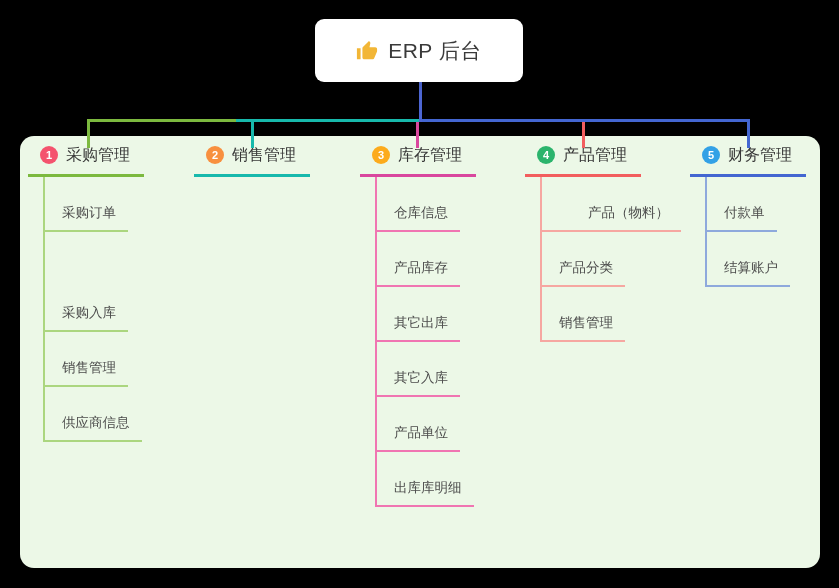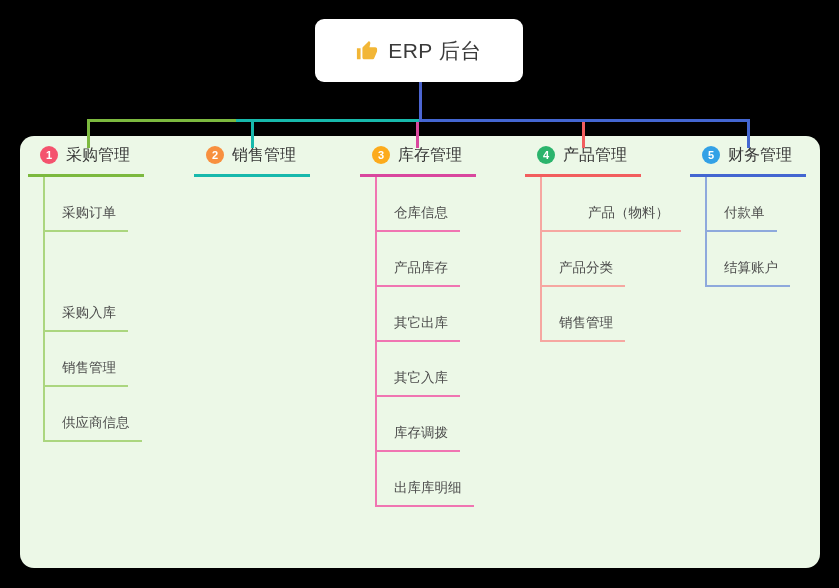--- a/index.html
+++ b/index.html
@@ -87,21 +87,21 @@
       <div class="branch" style="left: 340px;">
         <div class="branch-header" style="border-bottom-color: rgb(217, 71, 158);">
           <span class="badge" style="background: rgb(252, 171, 28);">3</span>
           <span class="branch-label">库存管理</span>
         </div>
         <div class="children" style="border-left-color: rgb(240, 117, 178);">
           <div class="child" style="border-bottom-color: rgb(240, 117, 178);">仓库信息</div>
           <div class="child" style="border-bottom-color: rgb(240, 117, 178); font-family: Liberation Serif, serif;">产品库存</div>
           <div class="child" style="border-bottom-color: rgb(240, 117, 178);">其它出库</div>
           <div class="child" style="border-bottom-color: rgb(240, 117, 178);">其它入库</div>
-          <div class="child" style="border-bottom-color: rgb(240, 117, 178);">库存调拨</div>
+          <div class="child" style="border-bottom-color: rgb(240, 117, 178);">产品单位</div>
           <div class="child" style="border-bottom-color: rgb(240, 117, 178);">出库库明细</div>
         </div>
       </div>
       <div class="branch" style="left: 505px;">
         <div class="branch-header" style="border-bottom-color: rgb(242, 94, 94);">
           <span class="badge" style="background: rgb(43, 180, 108);">4</span>
           <span class="branch-label">产品管理</span>
         </div>
         <div class="children" style="border-left-color: rgb(246, 167, 161);">
           <div class="child" style="border-bottom-color: rgb(246, 167, 161); padding-left: 46px;">产品（物料）</div>

